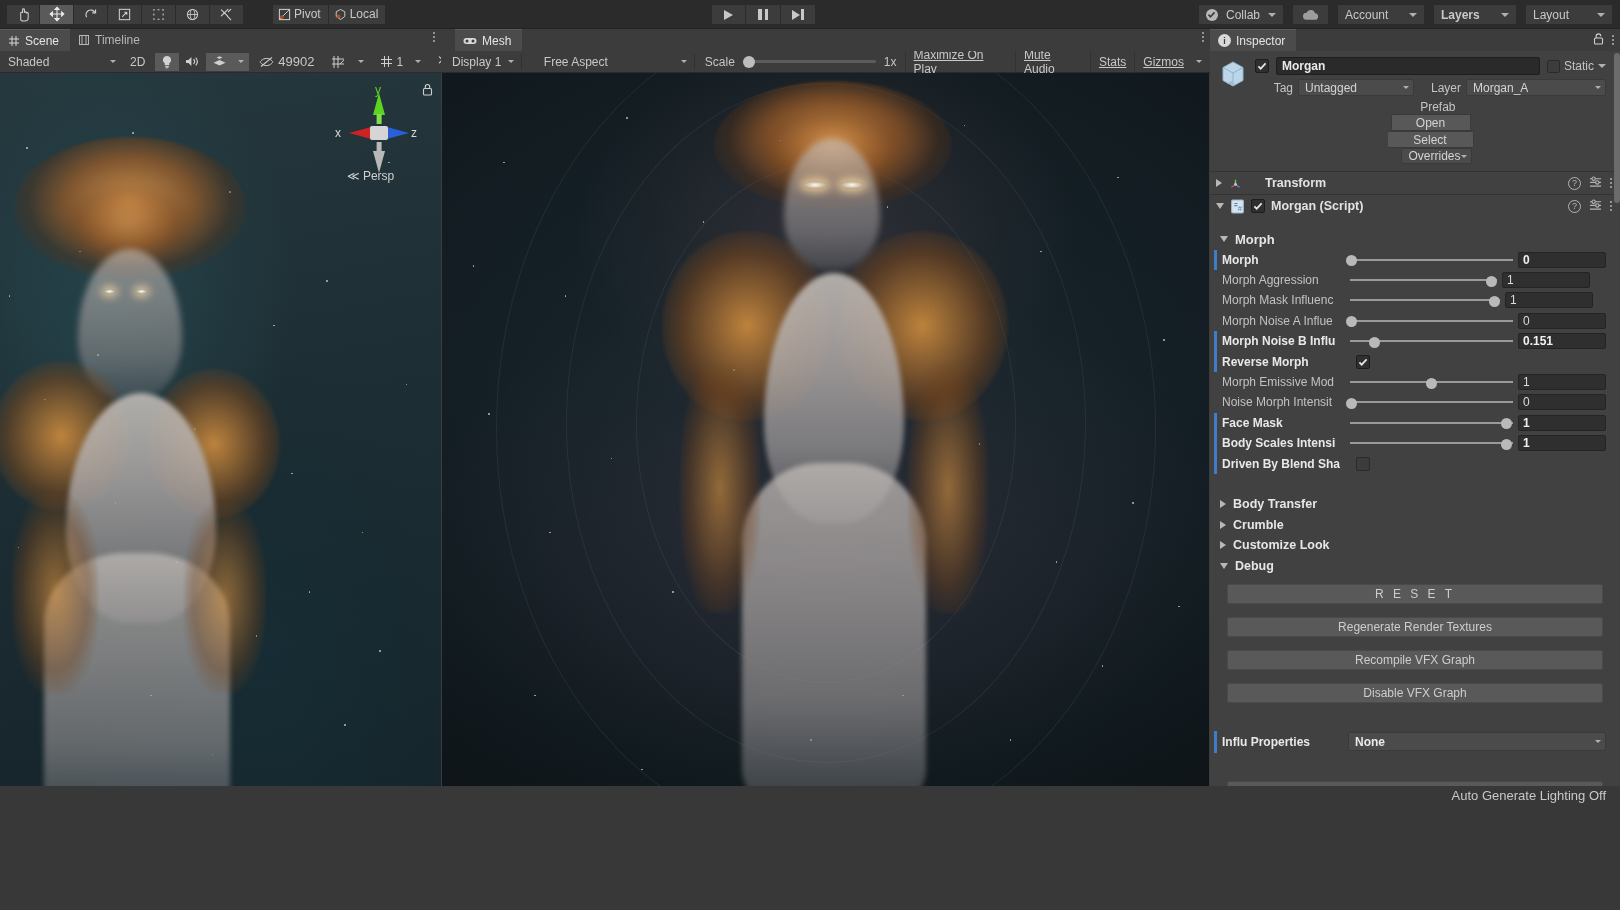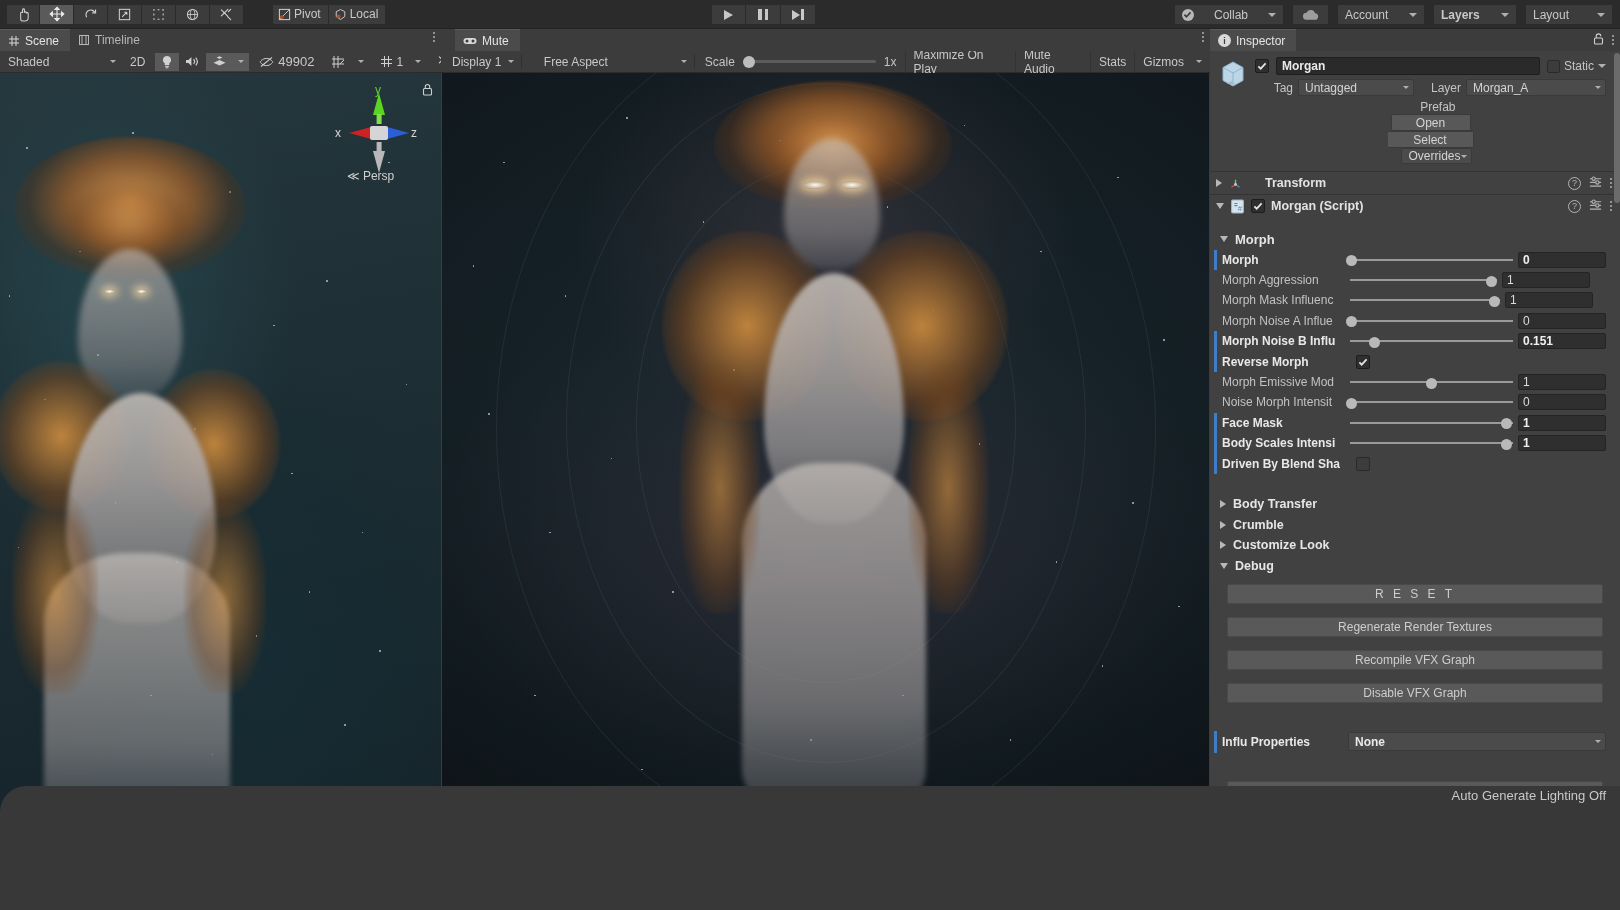--- a/index.html
+++ b/index.html
@@ -53,21 +53,21 @@
   .tri { width: 0; height: 0; border-left: 9px solid #c8c8c8; border-top: 5.5px solid transparent; border-bottom: 5.5px solid transparent; }
   .pause { display: flex; gap: 3px; }
   .pause i { display: block; width: 3.5px; height: 11px; background: #c8c8c8; }
   .step { display: flex; align-items: center; gap: 1px; }
   .step .tri2 { width: 0; height: 0; border-left: 8px solid #c8c8c8; border-top: 5.5px solid transparent; border-bottom: 5.5px solid transparent; }
   .step i { display: block; width: 3px; height: 11px; background: #c8c8c8; }
 
   .tb-right { position: absolute; right: 7px; top: 4px; display: flex; align-items: center; gap: 8px; }
   .tb-pill {
     height: 21px; background: #3c3c3c; border: 1px solid #2b2b2b; border-radius: 2px;
-    display: flex; align-items: center; padding: 0 7px; gap: 20px; color: #c8c8c8;
+    display: flex; align-items: center; padding: 0 7px; gap: 8px; color: #c8c8c8;
   }
   .caret { width: 0; height: 0; border-left: 4px solid transparent; border-right: 4px solid transparent; border-top: 4px solid #b0b0b0; flex: none; }
   .collab-dot { width: 12px; height: 12px; border-radius: 50%; background: #b8b8b8; display:flex; align-items:center; justify-content:center; }
 
   
   .tabbar {
     height: 22px; background: #3c3c3c; display: flex; align-items: flex-end;
     position: relative;
   }
   .tab {
@@ -127,21 +127,21 @@
 
   .gizmo { position:absolute; right:16px; top:12px; width:92px; height:110px; }
   .gz-lbl { position:absolute; font-size:12px; color:#d9d9d9; }
   .persp { position:absolute; left:6px; bottom:-4px; font-size:12px; color:#d0d0d0; white-space:nowrap; }
   .lockic { position:absolute; right:2px; top:2px; color:#cfcfcf; font-size:12px; }
 
   
   .game-panel { position:absolute; left:441px; top:29px; width:769px; height:757px; background:#3c3c3c; }
   .game-tools { height:22px; background:#3c3c3c; display:flex; align-items:center; border-bottom:1px solid #2b2b2b; }
   .gt-drop { height:18px; display:flex; align-items:center; justify-content:space-between; padding:0 5px 0 7px; color:#c8c8c8; font-size:12px; background:#3c3c3c; }
-  .gt-btn { height:22px; display:flex; align-items:center; padding:0 8px; color:#c8c8c8; font-size:12px; gap:4px; border-left:1px solid #333; }
+  .gt-btn { height:22px; display:flex; align-items:center; padding:0 8px; color:#c8c8c8; font-size:12px; gap:4px; border-left:1px solid #333;text-decoration:underline; }
   .scale-track { position:relative; width:133px; height:3px; background:#5c5c5c; border-radius:2px; }
   .scale-knob { position:absolute; left:0; top:-4.5px; width:12px; height:12px; border-radius:50%; background:#bdbdbd; }
   .game-view { position:absolute; left:1px; top:44px; width:767px; height:740px; overflow:hidden;
     background:
       radial-gradient(ellipse 45% 40% at 50% 22%, rgba(70,58,66,.55), transparent 72%),
       radial-gradient(ellipse 70% 45% at 50% 62%, rgba(58,48,62,.55), transparent 75%),
       radial-gradient(ellipse 90% 80% at 50% 50%, rgba(26,44,50,.85), transparent 80%),
       linear-gradient(180deg, #11191e 0%, #121a20 40%, #0e1418 100%);
   }
   .ring { position:absolute; border-radius:50%; border:1px solid rgba(120,140,150,.14); }
@@ -182,21 +182,21 @@
   .pchk { width:14px; height:14px; background:#2f2f2f; border:1px solid #1d1d1d; border-radius:2px; display:flex; align-items:center; justify-content:center; color:#e6e6e6; font-size:11px; }
   .pchk.empty { background:#3c3c3c; border-color:#2a2a2a; }
 
   .fold-row { display:flex; align-items:center; gap:7px; height:20.5px; padding-left:10px; }
   .fold-row .lab { font-weight:bold; font-size:12.5px; color:#e6e6e6; }
 
   .dbtn { height:20px; margin:4px 17px 0 17px; background:#595959; border:1px solid #4a4a4a; border-radius:2px;
           display:flex; align-items:center; justify-content:center; color:#cdcdcd; font-size:12px; }
   .dbtn.reset { letter-spacing:3px; }
 
-  .statusbar { position:absolute; left:0; top:786px; width:1620px; height:124px; background:#383838;border-radius:26px; }
+  .statusbar { position:absolute; left:0; top:786px; width:1620px; height:124px; background:#383838; }
   .status-text { position:absolute; right:14px; top:2px; font-size:13px; color:#c8c8c8; }
 </style>
 </head>
 <body>
 
 <div class="app">
 
   <div class="toolbar">
     <div class="tb-group">
       <div class="tb-btn">
@@ -499,21 +499,21 @@
 
   <div class="game-panel">
     <div class="tabbar">
       <div style="width:14px;"></div>
       <div class="tab sel">
         <svg width="14" height="10" viewBox="0 0 14 10">
             <rect x="0.5" y="2" width="13" height="6" rx="3" fill="#d8d8d8"></rect>
             <circle cx="4" cy="5" r="1.5" fill="#3c3c3c"></circle>
             <circle cx="10" cy="5" r="1.5" fill="#3c3c3c"></circle>
           </svg>
-        <span>Mute</span>
+        <span>Mesh</span>
       </div>
       <div class="tab-kebab">
         <span class="dots">
             <i></i>
             <i></i>
             <i></i>
           </span>
       </div>
     </div>
 

